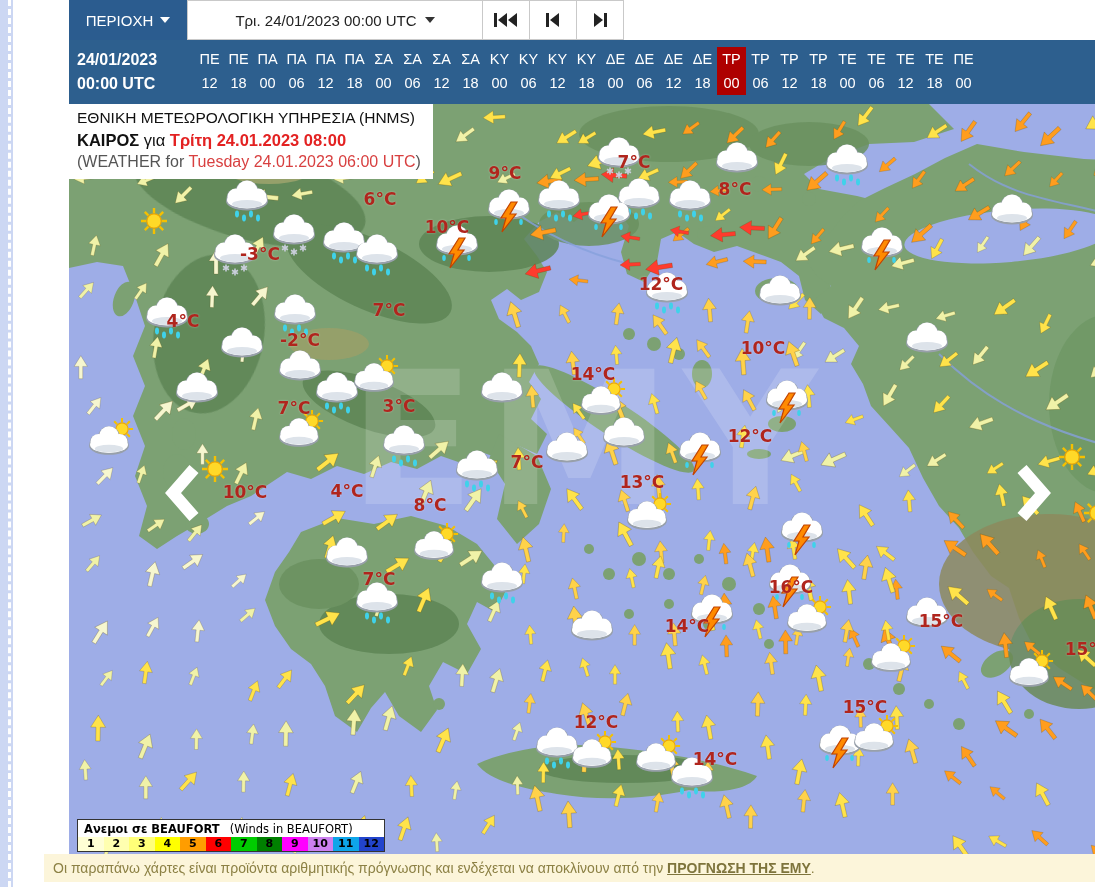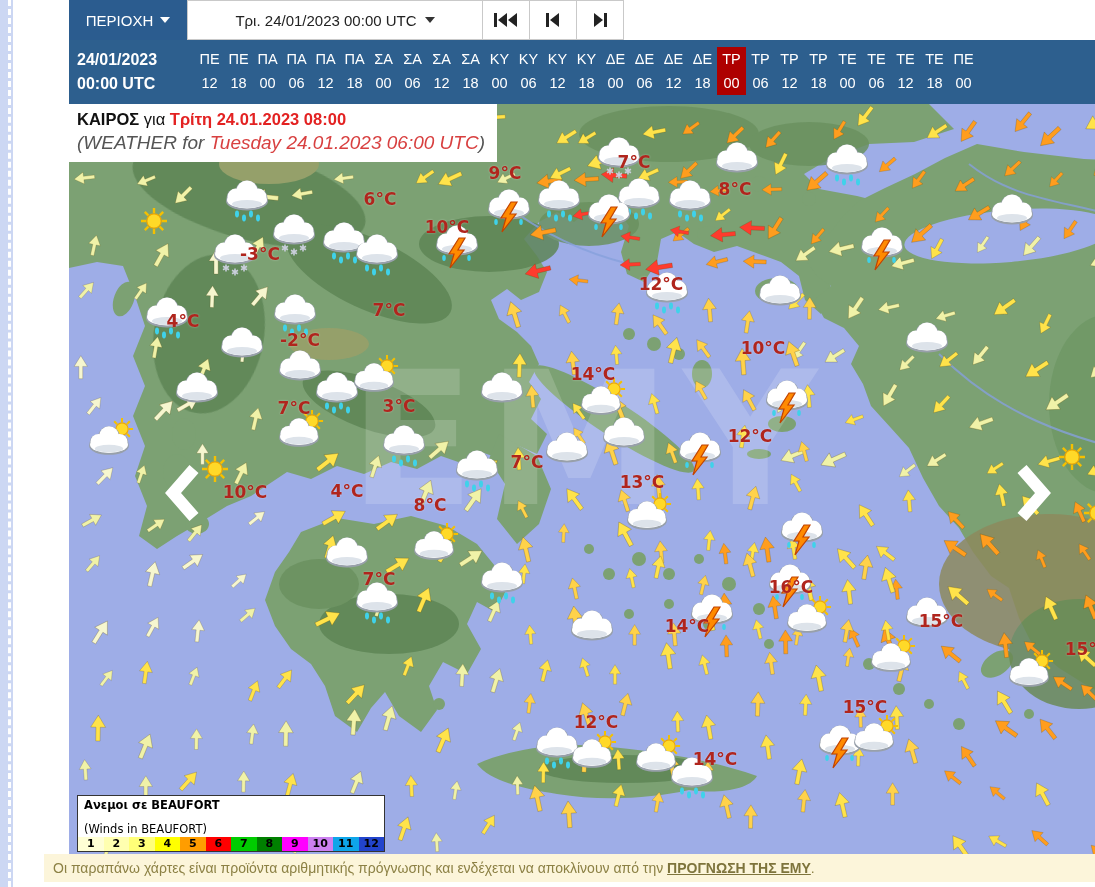--- a/index.html
+++ b/index.html
@@ -36,31 +36,31 @@
   .map{position:relative;width:1073px;height:750px;overflow:hidden;background:#9eade7;}
   .map svg.art{position:absolute;left:0;top:0;}
   .temp{position:absolute;transform:translate(-50%,-50%);font-family:"DejaVu Sans",sans-serif;
        font-weight:bold;font-size:17px;color:#b0251d;white-space:nowrap;
        text-shadow:0 0 2px rgba(255,255,255,.45);}
   .infobox{position:absolute;left:0;top:0;background:#ffffff;padding:4px 12px 6px 8px;
        font-size:15.5px;line-height:1.35;color:#111;}
   .infobox .l2{font-size:16.5px;}
   .infobox .b{font-weight:bold;}
   .infobox .red{color:#e32222;font-weight:bold;}
-  .infobox .l3{font-size:19px;color:#555;font-style:italic;}
+  .infobox .l3{font-size:16px;color:#555;}
   .infobox .l3 .red3{color:#d84040;font-weight:normal;}
   .chevron{position:absolute;top:360px;cursor:pointer;}
   .chevron.left{left:94px;}
   .chevron.right{left:946px;}
 
   
   .legend{position:absolute;left:8px;bottom:2px;width:306px;background:#fff;border:1px solid #333;
        font-family:"DejaVu Sans",sans-serif;}
   .legend-head{display:flex;gap:10px;padding:2px 6px 1px;font-size:11.5px;align-items:baseline;
-       color:#000;flex-direction:column;}
+       color:#000;}
   .legend-head .t{font-weight:bold;}
   .legend-scale{display:flex;height:14px;}
   .legend-cell{flex:1;font-size:11px;font-weight:bold;text-align:center;line-height:14px;color:#000;}
 
   
   .footer{position:absolute;left:22px;top:854px;width:1073px;height:28px;background:#fcf5da;
        font-size:14px;color:#8c8145;line-height:28px;padding-left:9px;box-sizing:border-box;
        white-space:nowrap;}
   .footer a{color:#7e743c;font-weight:bold;text-decoration:underline;cursor:pointer;}
 </style>
@@ -799,20 +799,21 @@
         <div class="temp" style="left: 722px; top: 483px;">16°C</div>
         <div class="temp" style="left: 618px; top: 522px;">14°C</div>
         <div class="temp" style="left: 872px; top: 517px;">15°C</div>
         <div class="temp" style="left: 1018px; top: 545px;">15°C</div>
         <div class="temp" style="left: 796px; top: 603px;">15°C</div>
         <div class="temp" style="left: 527px; top: 618px;">12°C</div>
         <div class="temp" style="left: 646px; top: 655px;">14°C</div>
       </div>
 
     <div class="infobox">
+      <div>ΕΘΝΙΚΗ ΜΕΤΕΩΡΟΛΟΓΙΚΗ ΥΠΗΡΕΣΙΑ (HNMS)</div>
       <div class="l2"><span class="b">ΚΑΙΡΟΣ</span><span> για </span><span class="red">Τρίτη 24.01.2023 08:00</span></div>
       <div class="l3"><span>(WEATHER for </span><span class="red3">Tuesday 24.01.2023 06:00 UTC</span><span>)</span></div>
     </div>
 
     <div class="chevron left">
       <svg width="38" height="58" viewBox="0 0 38 58">
         <path d="M31,5 L10,29 L31,53" fill="none" stroke="#ffffff" stroke-width="12" stroke-linejoin="miter"></path>
       </svg>
     </div>
     <div class="chevron right">

